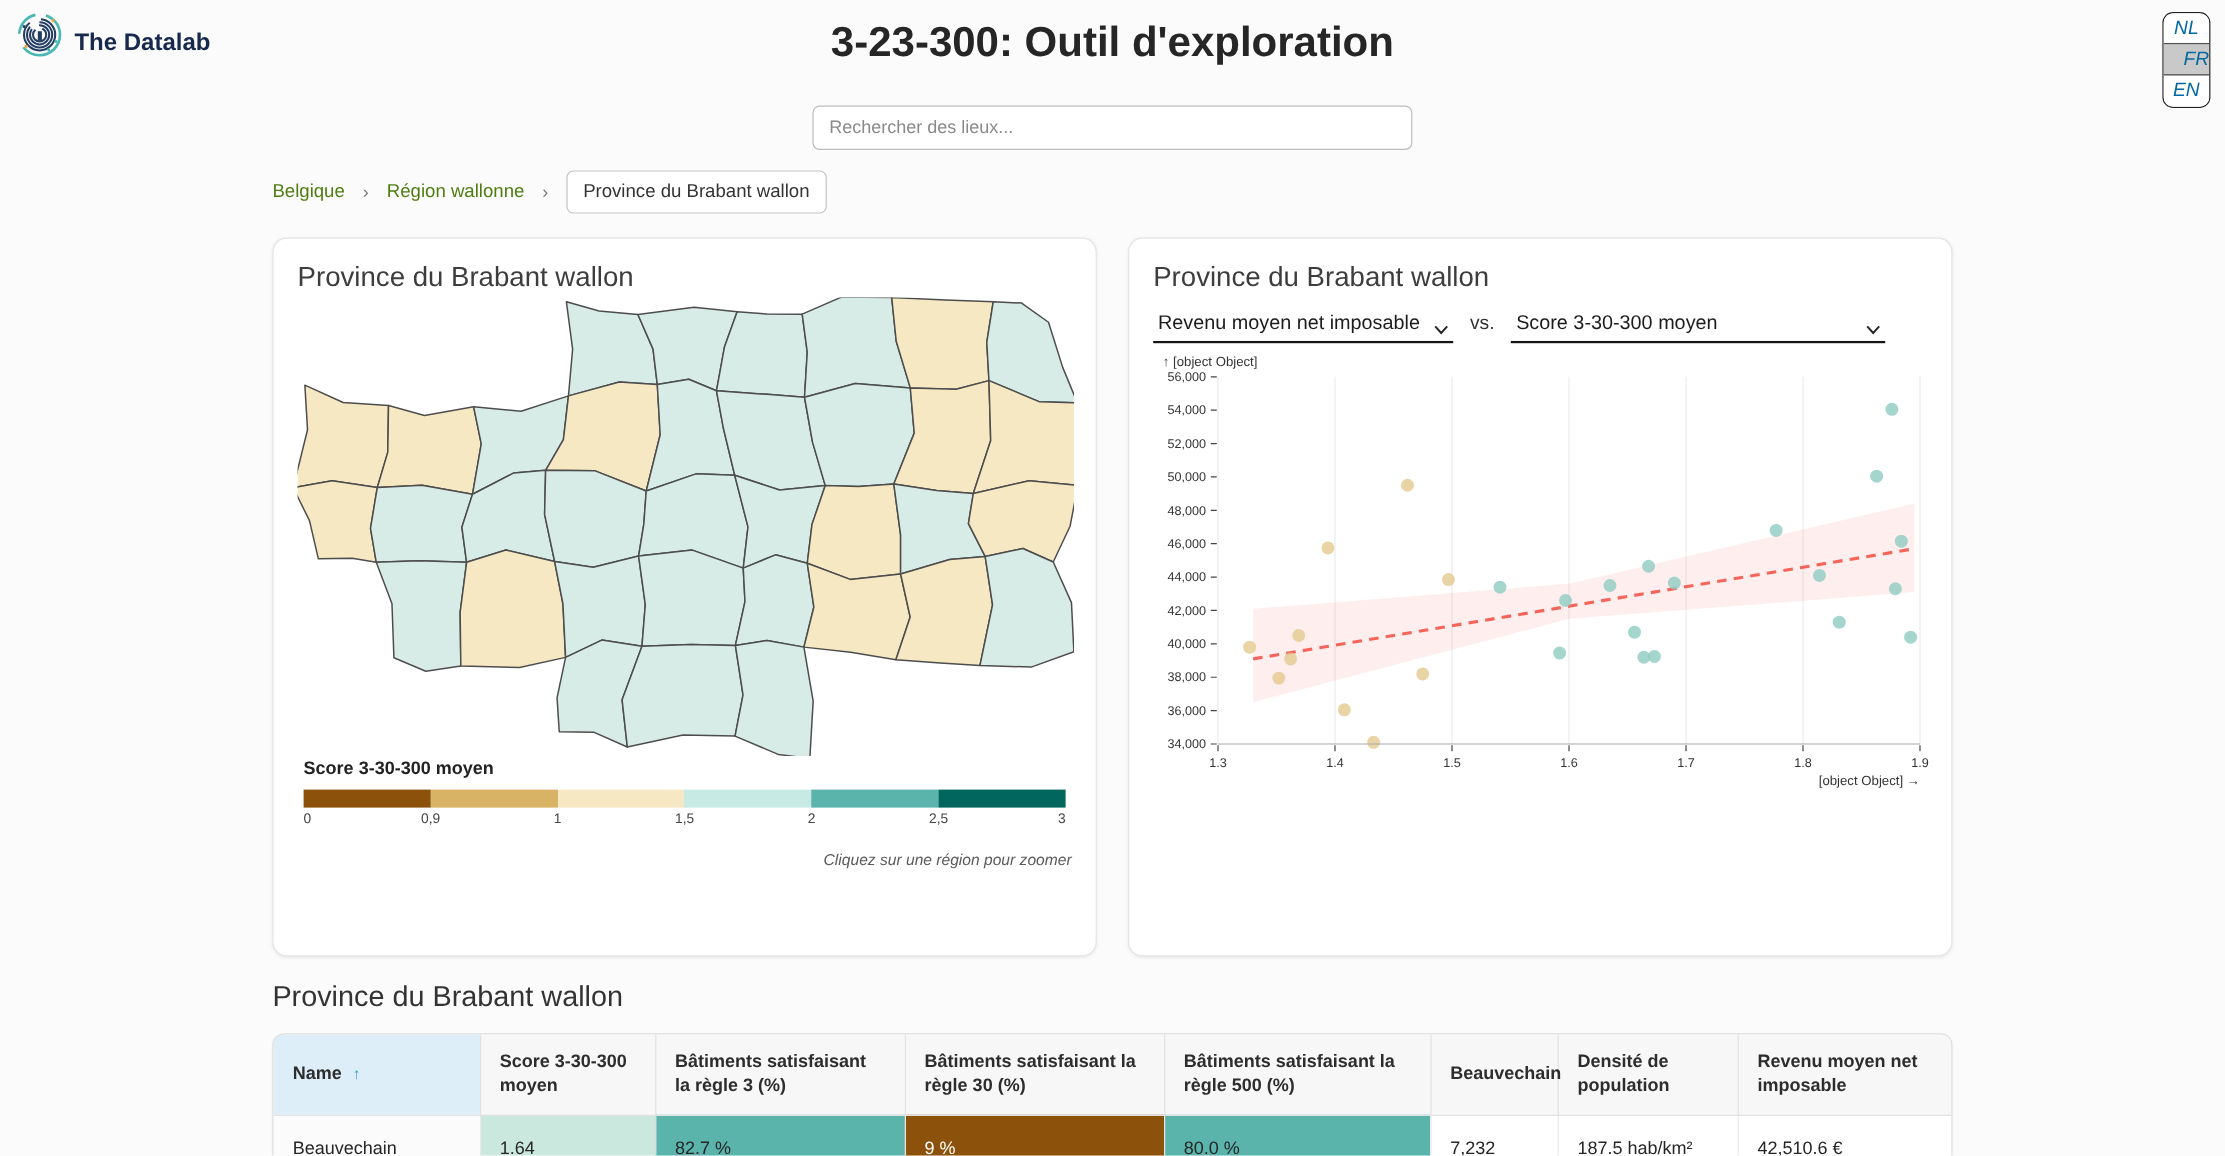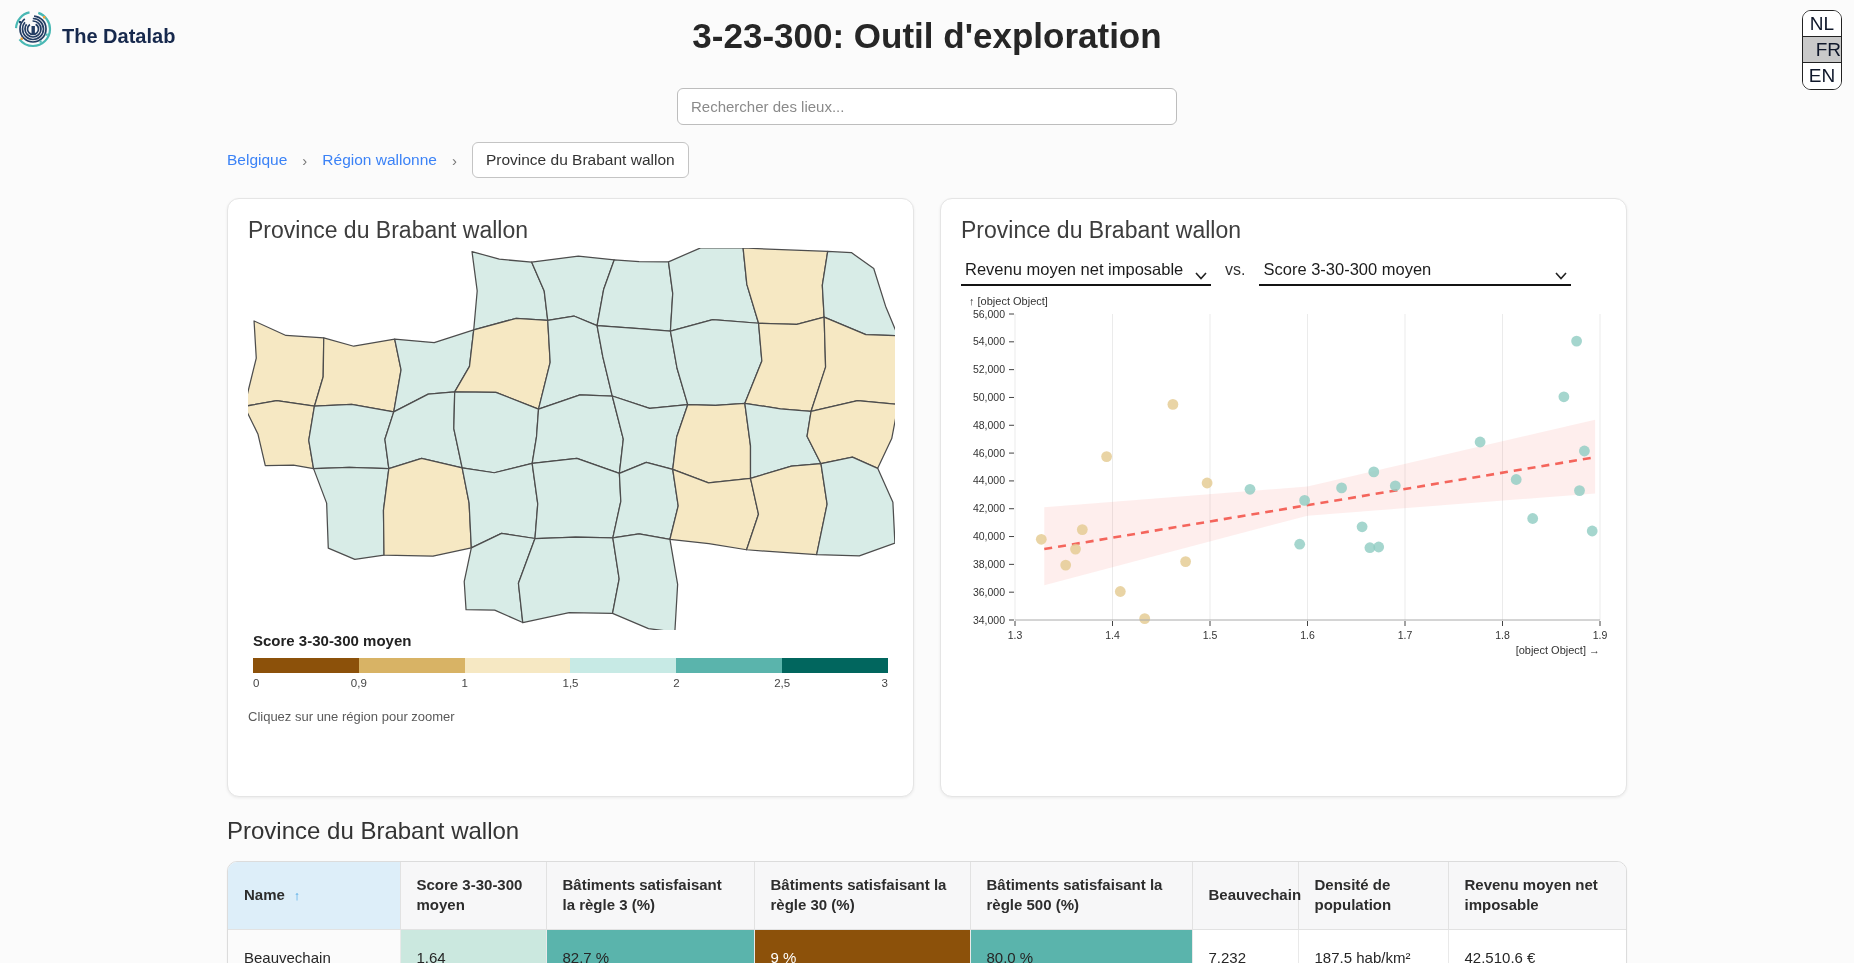--- a/index.html
+++ b/index.html
@@ -6,55 +6,55 @@
   html,body { width:1854px; height:963px; overflow:hidden; background:#fbfbfb;
               font-family:"Liberation Sans", sans-serif; color:#222; }
   body { position:relative; }
 
   
   .brand { position:absolute; left:14px; top:10px; display:flex; align-items:flex-end; gap:10px; }
   .brand-name { font-size:20px; font-weight:bold; color:#17294d; }
   .main-title { text-align:center; padding-top:16px; font-size:35px; font-weight:bold; color:#262626; }
   .lang-switch { position:absolute; right:12px; top:10px; width:40px; border:1px solid #222;
                  border-radius:9px; overflow:hidden; background:#fff; }
-  .lang-btn { display:block; width:100%; height:26px; font-size:19px; color:#0f172a; background:#fff;
-              border:none; border-bottom:1px solid #222; cursor:pointer; font-family:inherit; }
+  .lang-btn { display:block; width:100%; height:26px; font-size:16px; color:#0369a1; background:#fff;
+              border:none; border-bottom:1px solid #222; cursor:pointer; font-family:inherit;font-style:italic; }
   .lang-btn:last-child { border-bottom:none; }
   .lang-btn.active { background:#c9c9c9;text-align:right; }
 
   
   .search-wrap { display:flex; justify-content:center; margin-top:32px; }
   .search-input { width:500px; height:37px; border:1px solid #bdbdbd; border-radius:6px;
                   padding:0 13px; font-size:15px; color:#333; background:#fff; font-family:inherit; }
   .search-input::placeholder { color:#8a8a8a; }
 
   
   .breadcrumb { width:1400px; margin:16px auto 0; display:flex; align-items:center; gap:15px; height:38px; }
-  .crumb-link { color:#3b82f6; font-size:15.5px; text-decoration:none; cursor:pointer; }
+  .crumb-link { color:#4d7c0f; font-size:15.5px; text-decoration:none; cursor:pointer; }
   .crumb-sep { color:#777; font-size:15px; }
   .crumb-current { border:1px solid #c4c4c4; border-radius:6px; background:#fff; padding:8px 13px;
                    font-size:15.5px; color:#333; }
 
   
   .cards { width:1400px; margin:19px auto 0; display:flex; gap:26px; }
   .card { width:687px; height:599px; background:#fff; border:1px solid #e5e5e5; border-radius:12px;
           box-shadow:0 1px 3px rgba(0,0,0,0.07); padding:18px 20px; }
   .card-title { font-size:23px; font-weight:normal; color:#3d3d3d; }
 
   
   #map-svg { display:block; margin:4px auto 0; width:647px; height:382px; }
   .legend { margin-top:2px; padding:0 5px; }
   .legend-title { font-size:15px; font-weight:bold; color:#222; margin-bottom:9px; }
   .legend-bar { display:flex; height:15px; width:100%; }
   .legend-seg { flex:1; }
   .legend-ticks { position:relative; height:16px; margin-top:4px; font-size:11.5px; color:#444; }
   .legend-ticks span { position:absolute; transform:translateX(-50%); }
   .legend-ticks span:first-child { transform:none; }
   .legend-ticks span:last-child { transform:translateX(-100%); }
-  .map-caption { margin-top:16px; text-align:left; font-size:13px; color:#5a5a5a; }
+  .map-caption { margin-top:16px; text-align:right; font-style:italic; font-size:13px; color:#5a5a5a; }
 
   
   .controls { display:flex; align-items:flex-end; gap:14px; margin-top:12px; }
   .select-wrap { position:relative; border-bottom:2px solid #141414; }
   .var-select { appearance:none; -webkit-appearance:none; border:none; background:#fff; font-size:16.5px;
                 color:#1c1c1c; padding:4px 24px 6px 4px; font-family:inherit; cursor:pointer; }
   .sel-x .var-select { width:250px; }
   .sel-y .var-select { width:312px; }
   .chev { position:absolute; right:4px; top:10px; pointer-events:none; }
   .vs-label { font-size:16px; color:#333; padding-bottom:7px; }

